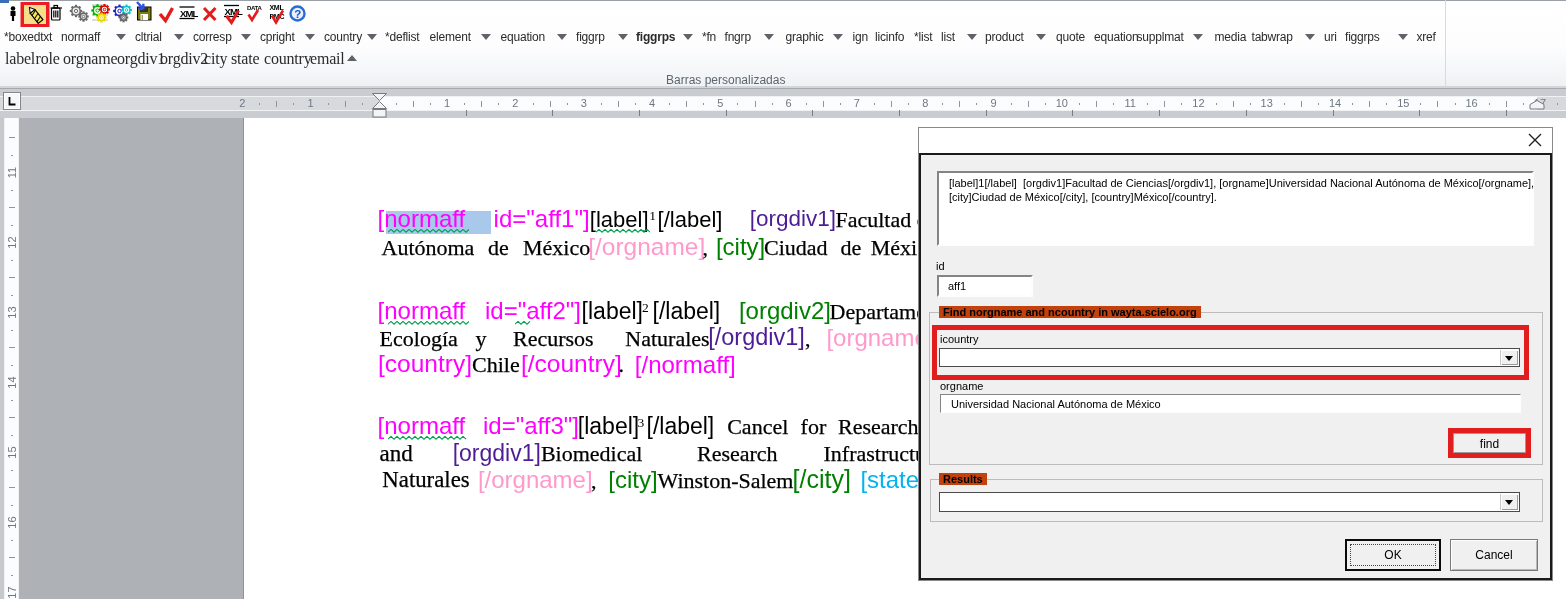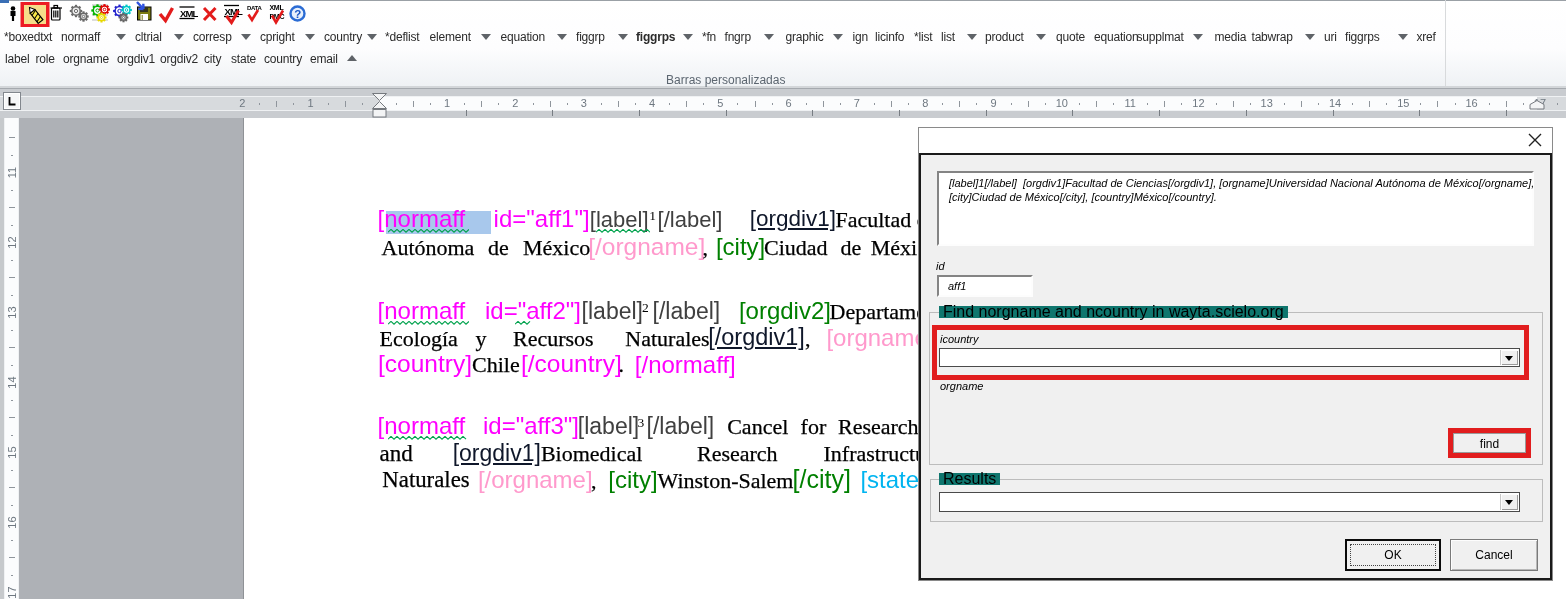--- a/index.html
+++ b/index.html
@@ -2,21 +2,21 @@
 <html><head>
 <meta charset="utf-8">
 <style>
 html,body{margin:0;padding:0;}
 body{width:1566px;height:599px;overflow:hidden;background:#fff;font-family:"Liberation Sans",sans-serif;position:relative;}
 #root{position:absolute;left:0;top:0;width:1566px;height:599px;}
 .abs{position:absolute;}
 
 #toolbar{position:absolute;left:0;top:0;width:1566px;height:88px;background:linear-gradient(#ffffff 0%,#fdfdfe 55%,#eef1f4 100%);}
 #toolbar .mw{position:absolute;top:30px;height:14px;line-height:14px;font-size:12px;letter-spacing:-0.2px;color:#2b2b2b;white-space:pre;}
-#toolbar .mw3{position:absolute;top:52px;height:14px;line-height:14px;font-size:12px;letter-spacing:-0.2px;color:#2b2b2b;white-space:pre;}
+#toolbar .mw3{position:absolute;top:52px;height:14px;line-height:14px;font-size:16px;letter-spacing:-0.2px;color:#2b2b2b;white-space:pre;font-family:Liberation Serif, serif;}
 .tri{position:absolute;width:0;height:0;border-left:5px solid transparent;border-right:5px solid transparent;border-top:6px solid #5f6368;}
 .triup{position:absolute;width:0;height:0;border-left:5.5px solid transparent;border-right:5.5px solid transparent;border-bottom:6.5px solid #5f6368;}
 
 #rulerband{position:absolute;left:0;top:88px;width:1566px;height:30px;background:#c9ccd0;border-top:1px solid #a5a9ae;}
 #hruler{position:absolute;left:0;top:7px;width:1566px;height:13px;background:#d7dadd;border-top:1px solid #eff1f3;border-bottom:1px solid #eff1f3;}
 #hruler .act{position:absolute;left:379px;top:0;width:1158px;height:13px;background:#fbfcfd;}
 .rnum{position:absolute;top:0px;height:13px;line-height:13px;font-size:11px;color:#6e7780;text-align:center;width:16px;margin-left:-8px;}
 .rtick{position:absolute;top:3.5px;width:1px;height:6px;background:#8f959c;}
 .rdot{position:absolute;top:6px;width:1px;height:2px;background:#8f959c;}
 .btick{position:absolute;top:21px;width:1px;height:6px;background:#787d83;}
@@ -26,35 +26,35 @@
 #page{position:absolute;left:243px;top:0;width:1323px;height:481px;background:#fff;border-left:1px solid #8f9296;}
 #vruler{position:absolute;left:4px;top:0px;width:13px;height:481px;background:#fbfcfd;border-left:1px solid #eff1f3;border-right:1px solid #eff1f3;}
 .vnum{position:absolute;left:-1.5px;width:16px;height:13px;font-size:11px;color:#6e7780;transform:rotate(-90deg);transform-origin:center;text-align:center;line-height:13px;}
 .vtick{position:absolute;left:3.5px;height:1px;width:6px;background:#8f959c;}
 .vdot{position:absolute;left:6px;height:1px;width:2px;background:#8f959c;}
 
 .tk{position:absolute;white-space:pre;line-height:1;font-family:"Liberation Sans",sans-serif;}
 .ser{font-family:"Liberation Serif",serif;font-size:22px;color:#000;-webkit-text-stroke:0.25px #000;}
 .mag{color:#ff00ff;font-size:24px;}
 .pnk{color:#ff99cc;font-size:24px;}
-.pur{color:#404040;font-size:21.5px;}
-.red{color:#0f172a;font-size:23px;text-decoration:underline;}
+.pur{color:#000000;font-size:21.5px;}
+.red{color:#4c1d95;font-size:23px;}
 .grn{color:#008000;font-size:24px;}
 .cyn{color:#00b4f0;font-size:24px;}
 .sup{font-family:"Liberation Serif",serif;font-size:13.5px;color:#000;}
 #selhl{position:absolute;left:386px;top:209px;width:105px;height:23px;background:#a8c8ec;}
 
 #dlg{position:absolute;left:918px;top:127px;width:635px;height:454px;background:#f0f0f0;border:1px solid #8a8a8a;box-sizing:border-box;}
 #dlgtitle{position:absolute;left:0;top:0;width:633px;height:25px;background:#ffffff;}
 #dlgx{position:absolute;right:10px;top:5px;width:14px;height:14px;}
 #dlgbody{position:absolute;left:0;top:25px;width:633px;height:427px;background:#f0f0f0;border:2px solid #1a1a1a;box-sizing:border-box;}
-.dl{position:absolute;font-size:11px;color:#000;line-height:13.5px;white-space:pre;font-style:italic;}
+.dl{position:absolute;font-size:11px;color:#000;line-height:13.5px;white-space:pre;}
 .sunken{position:absolute;background:#fff;border-top:2px solid #848484;border-left:2px solid #848484;border-bottom:2px solid #fdfdfd;border-right:2px solid #fdfdfd;box-sizing:border-box;}
 .gbox{position:absolute;border:1px solid #bcbcbc;box-sizing:border-box;}
-.gcap{position:absolute;font-size:16px;color:#000;background:#0f766e;padding:0 4px;line-height:12px;white-space:pre;}
+.gcap{position:absolute;font-size:11px;color:#000;background:#c2410c;padding:0 4px;line-height:12px;white-space:pre;font-weight:bold;}
 .redrect{position:absolute;border:5px solid #e11d1e;box-sizing:border-box;}
 .combo{position:absolute;background:#fff;border:1px solid #4a4a4a;box-sizing:border-box;}
 .cbtn{position:absolute;right:1px;top:1px;bottom:1px;width:17px;background:#f0f0f0;border-left:1px solid #c8c8c8;box-shadow:inset 1px 1px 0 #fdfdfd, inset -1px -1px 0 #9a9a9a;}
 .cbtn:after{content:"";position:absolute;left:4px;top:6px;width:0;height:0;border-left:4.5px solid transparent;border-right:4.5px solid transparent;border-top:5px solid #000;}
 .btn{position:absolute;background:#f0f0f0;font-size:12px;color:#000;text-align:center;box-sizing:border-box;}
 </style>
 </head>
 <body>
 <div id="root">
 
@@ -495,20 +495,23 @@
     <div class="gbox" style="left:8px;top:157px;width:614px;height:153px;"></div>
     <div class="gcap" style="left:18px;top:151px;">Find norgname and ncountry in wayta.scielo.org</div>
 
     <div class="redrect" style="left:11px;top:170px;width:597px;height:55px;"></div>
     <div class="dl" style="left:19px;top:178px;">icountry</div>
     <div class="combo" style="left:18px;top:192.5px;width:581px;height:19px;">
           <div class="cbtn"></div>
         </div>
 
     <div class="dl" style="left:19px;top:225px;">orgname</div>
+    <div class="sunken" style="left:19px;top:239px;width:581px;height:19px;border-width:1px;">
+      <div class="dl" style="left:10px;top:3px;">Universidad Nacional Autónoma de México</div>
+    </div>
 
     <div class="redrect" style="left:527px;top:273px;width:83px;height:30px;"></div>
     <div class="btn" style="left:532px;top:278px;width:73px;height:20px;line-height:20px;border:1px solid #9a9a9a;">find</div>
 
     <div class="gbox" style="left:9px;top:324px;width:613px;height:43px;"></div>
     <div class="gcap" style="left:18px;top:318px;">Results</div>
     <div class="combo" style="left:18px;top:337px;width:581px;height:20px;">
           <div class="cbtn"></div>
         </div>
 

